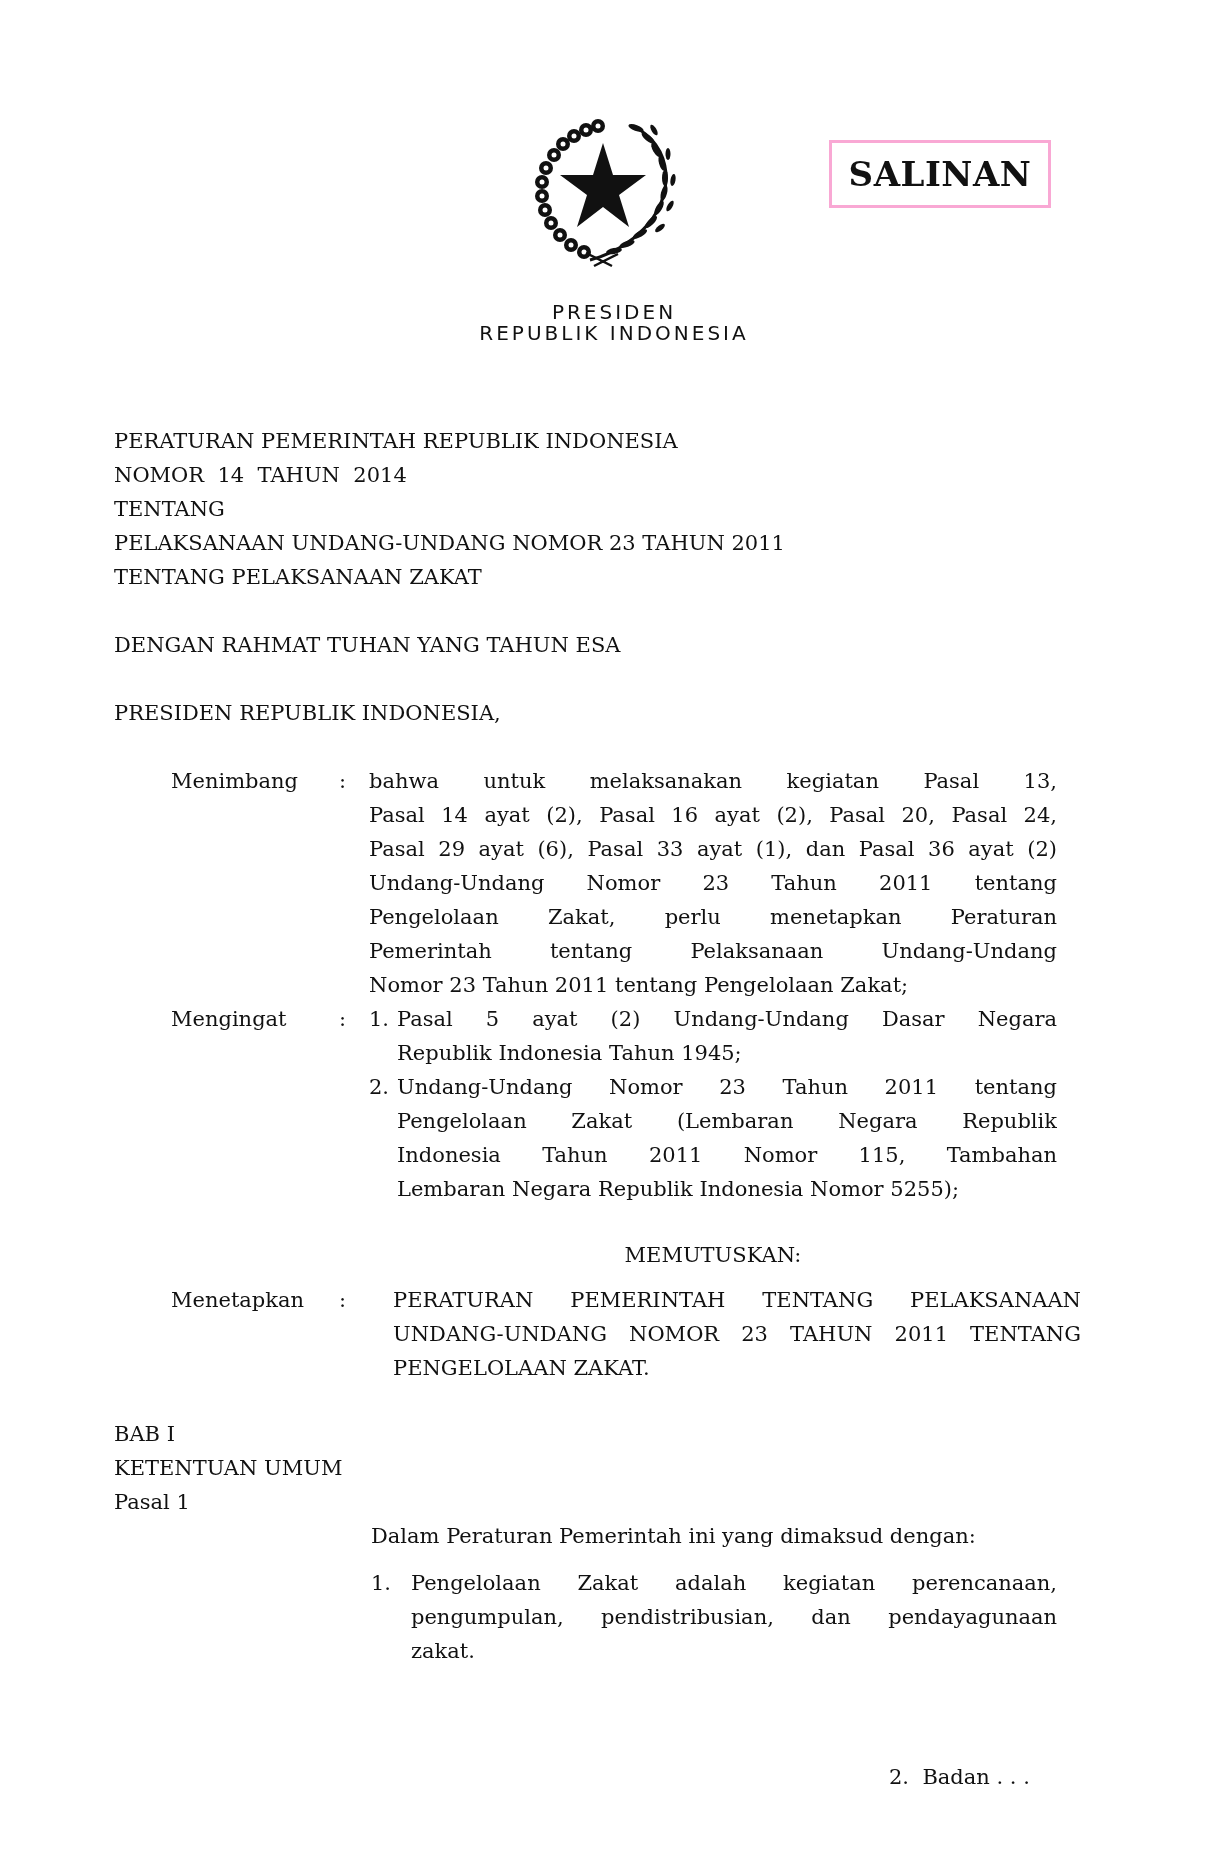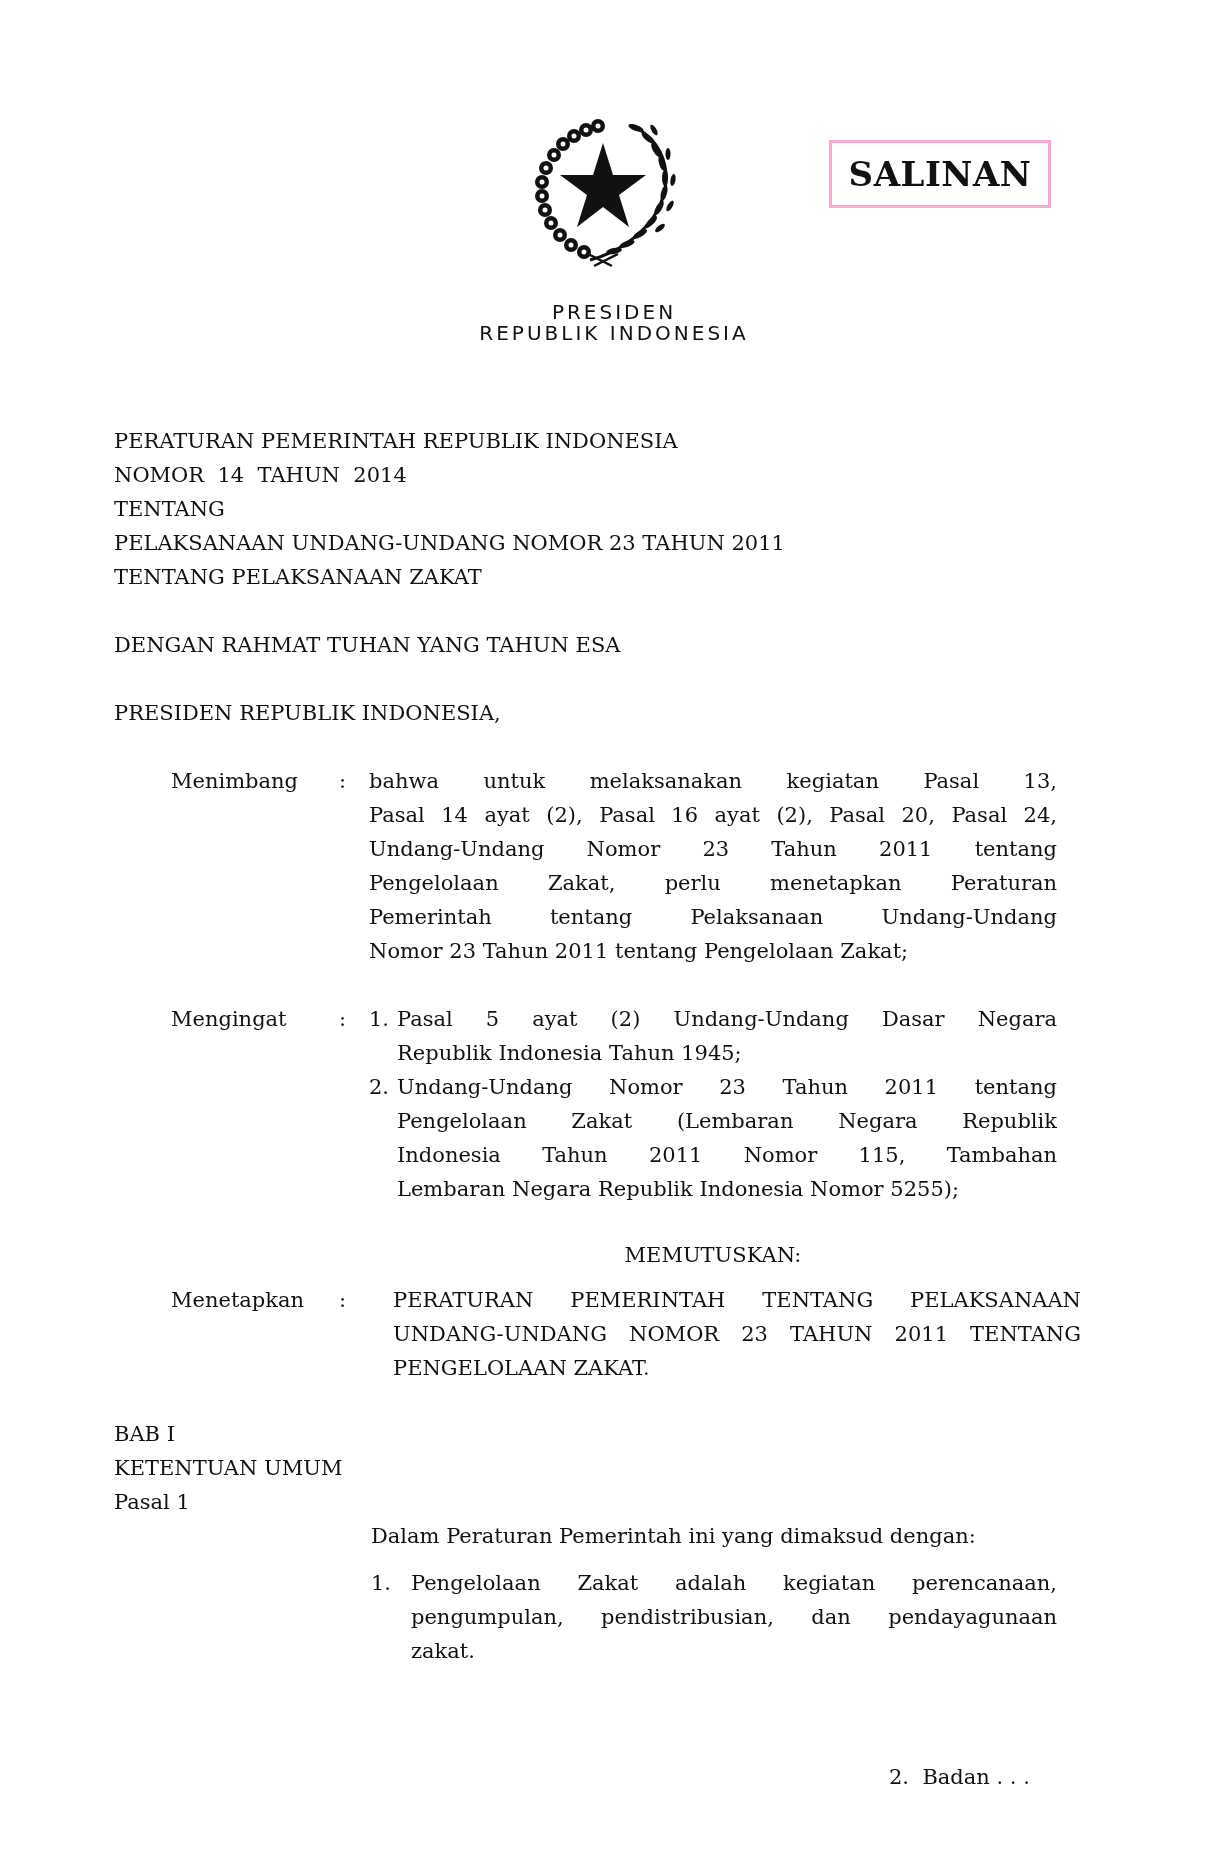--- a/index.html
+++ b/index.html
@@ -98,20 +98,21 @@
 <div class="center-line serif" style="top:560px;">TENTANG PELAKSANAAN ZAKAT</div>
 
 <div class="center-line serif" style="top:628px;">DENGAN RAHMAT TUHAN YANG TAHUN ESA</div>
 <div class="center-line serif" style="top:696px;">PRESIDEN REPUBLIK INDONESIA,</div>
 
 <div class="label serif" style="top:764px;">Menimbang</div>
 <div class="colon serif" style="top:764px;">:</div>
 <div class="body-block serif" style="top:764px;">
   <span class="just">bahwa untuk melaksanakan kegiatan Pasal 13,</span>
   <span class="just">Pasal 14 ayat (2), Pasal 16 ayat (2), Pasal  20, Pasal 24,</span>
+  <span class="just">Pasal 29 ayat (6), Pasal 33 ayat (1), dan Pasal 36 ayat (2)</span>
   <span class="just">Undang-Undang Nomor 23 Tahun 2011 tentang</span>
   <span class="just">Pengelolaan Zakat, perlu menetapkan Peraturan</span>
   <span class="just">Pemerintah tentang Pelaksanaan Undang-Undang</span>
   <span class="left">Nomor 23 Tahun 2011 tentang Pengelolaan Zakat;</span>
 </div>
 
 <div class="label serif" style="top:1002px;">Mengingat</div>
 <div class="colon serif" style="top:1002px;">:</div>
 <div class="num serif" style="left:369px; top:1002px;">1.</div>
 <div class="body-block serif" style="left:397px; width:660px; top:1002px;">

